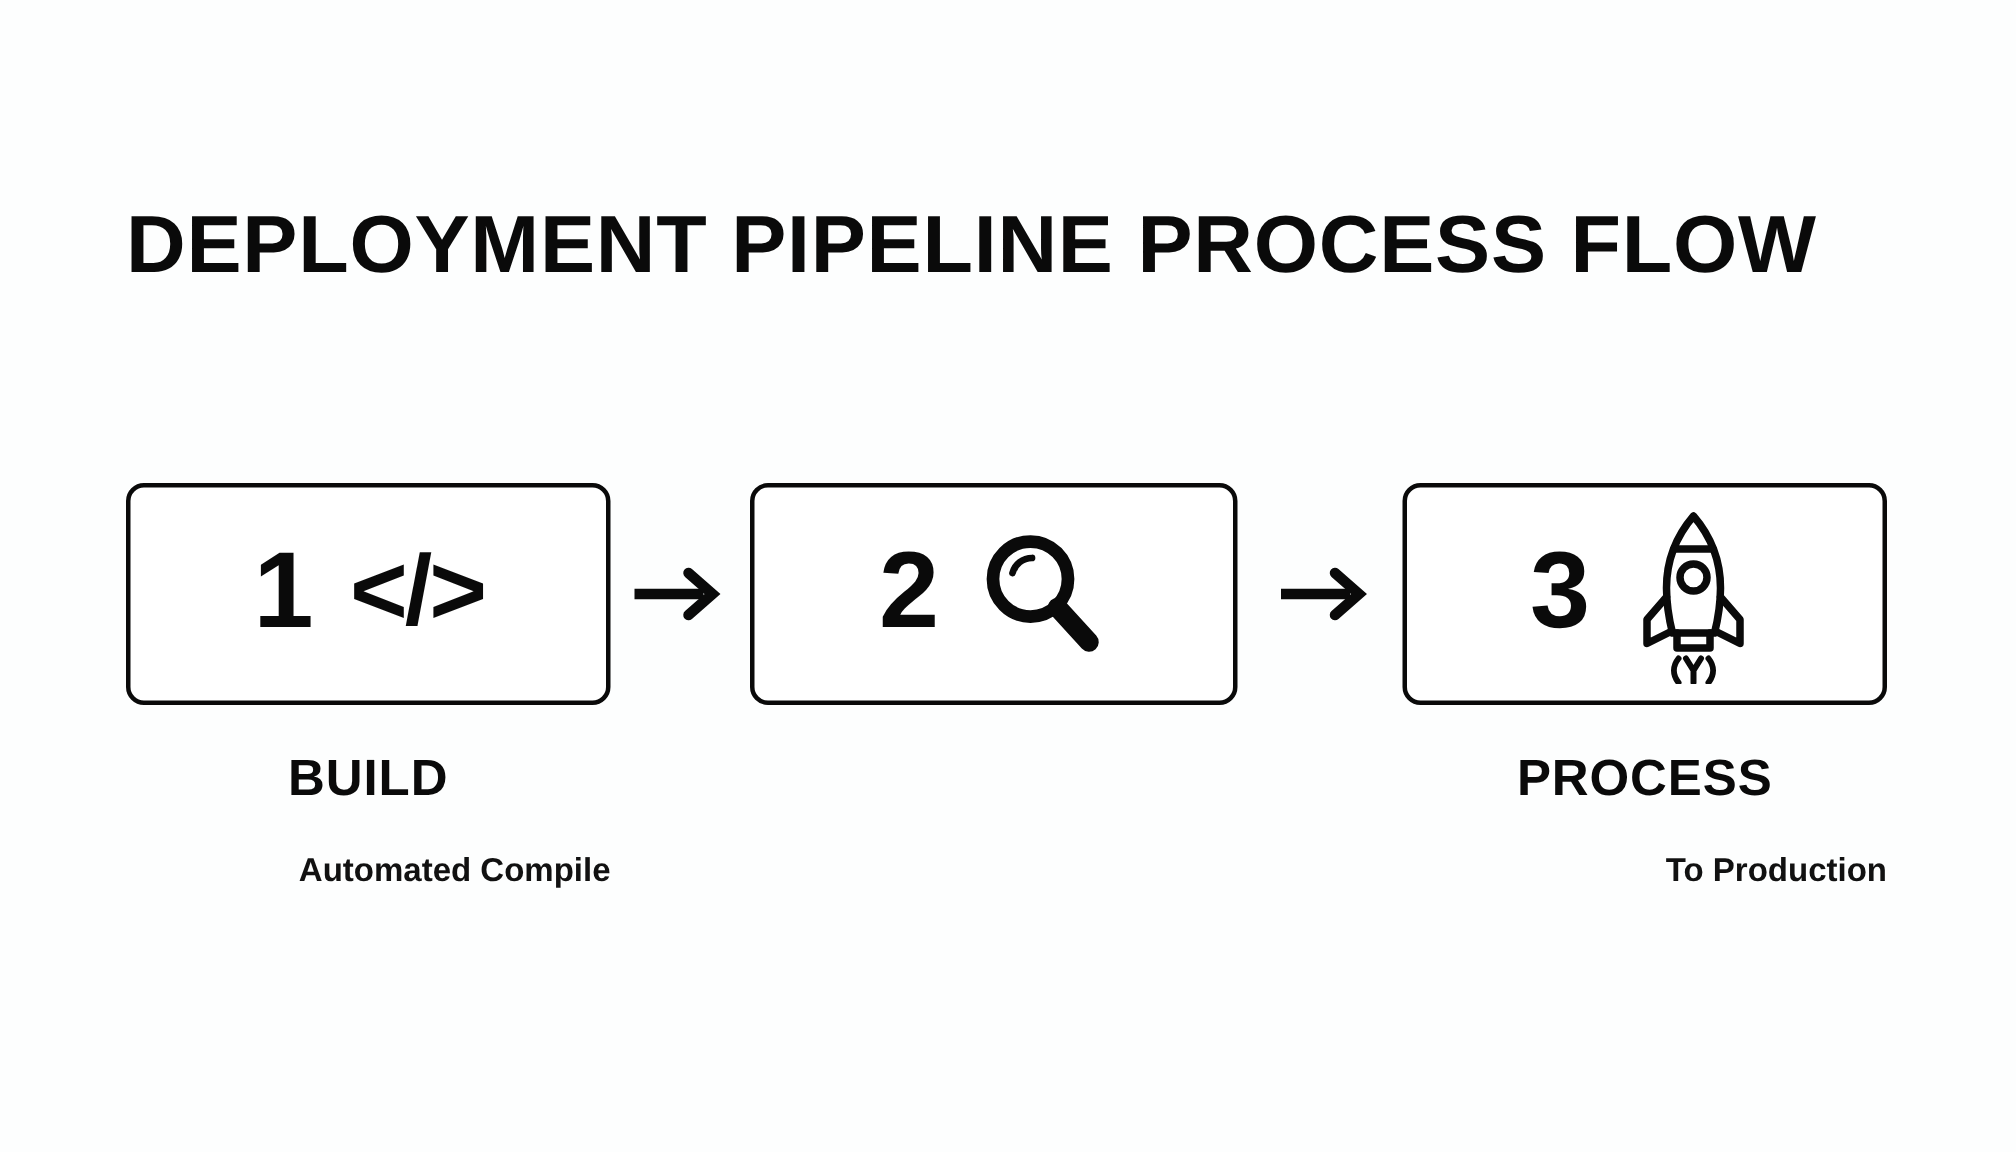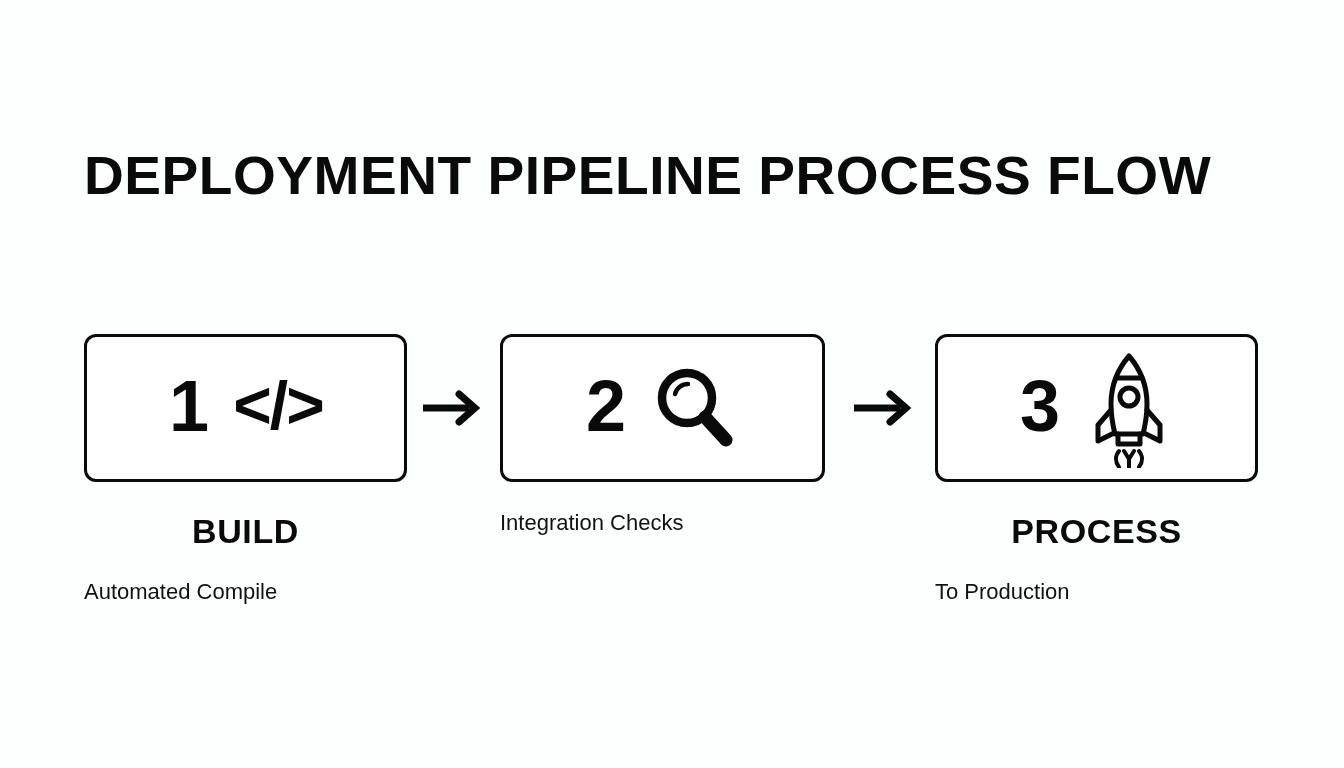--- a/index.html
+++ b/index.html
@@ -13,21 +13,20 @@
     font-family: "Liberation Sans", sans-serif;
     color: #0a0a0a;
     overflow: hidden;
     position: relative;
   }
   #stage {
     position: absolute;
     inset: 0;
     width: 1344px;
     height: 580px;
-    margin-top: 12px;
   }
 
   
   .title {
     position: absolute;
     left: 84px;
     top: 135px;
     font-size: 54px;
     font-weight: 700;
     letter-spacing: 0.5px;
@@ -97,23 +96,23 @@
   .step-title {
     margin-top: 30px;
     text-align: center;
     font-size: 34px;
     font-weight: 700;
     letter-spacing: 0.6px;
     color: #0a0a0a;
   }
   .step-desc {
     margin-top: 28px;
-    text-align: left;
+    text-align: right;
     font-size: 22px;
-    font-weight: 400;
+    font-weight: 700;
     color: #111111;
   }
 
   
   .arrow {
     position: absolute;
     top: 372px;
     width: 64px;
     height: 48px;
   }
@@ -144,21 +143,20 @@
       <div class="card">
         <span class="step-num">2</span>
         <span class="card-icon">
           <svg width="88" height="92" viewBox="0 0 88 92" aria-hidden="true">
             <circle cx="36" cy="36" r="25" fill="none" stroke="#0a0a0a" stroke-width="8.5"></circle>
             <path d="M24 32 A13.5 13.5 0 0 1 37 22" fill="none" stroke="#0a0a0a" stroke-width="4.5" stroke-linecap="round"></path>
             <line x1="54" y1="55" x2="75" y2="78" stroke="#0a0a0a" stroke-width="13" stroke-linecap="round"></line>
           </svg>
         </span>
       </div>
-      <div class="step-desc">Integration Checks</div>
     </div>
 
     <div class="step step-3">
       <div class="card">
         <span class="step-num">3</span>
         <span class="card-icon">
           <svg width="84" height="120" viewBox="0 0 84 120" aria-hidden="true">
             <g fill="none" stroke="#0a0a0a" stroke-width="5" stroke-linejoin="round" stroke-linecap="round">
 
               <path d="M42 8 C54 22 60 38 60 56 C60 68 58 78 56 86 L28 86 C26 78 24 68 24 56 C24 38 30 22 42 8 Z"></path>

